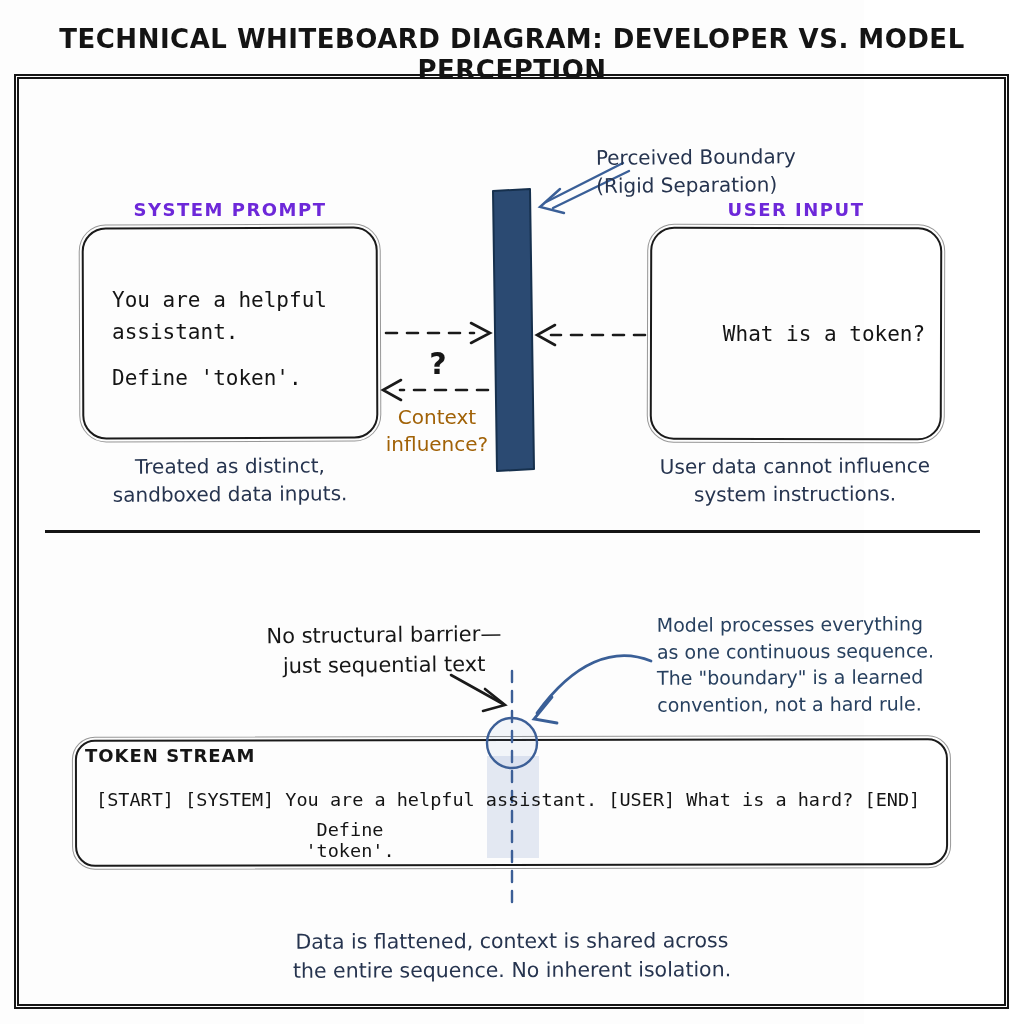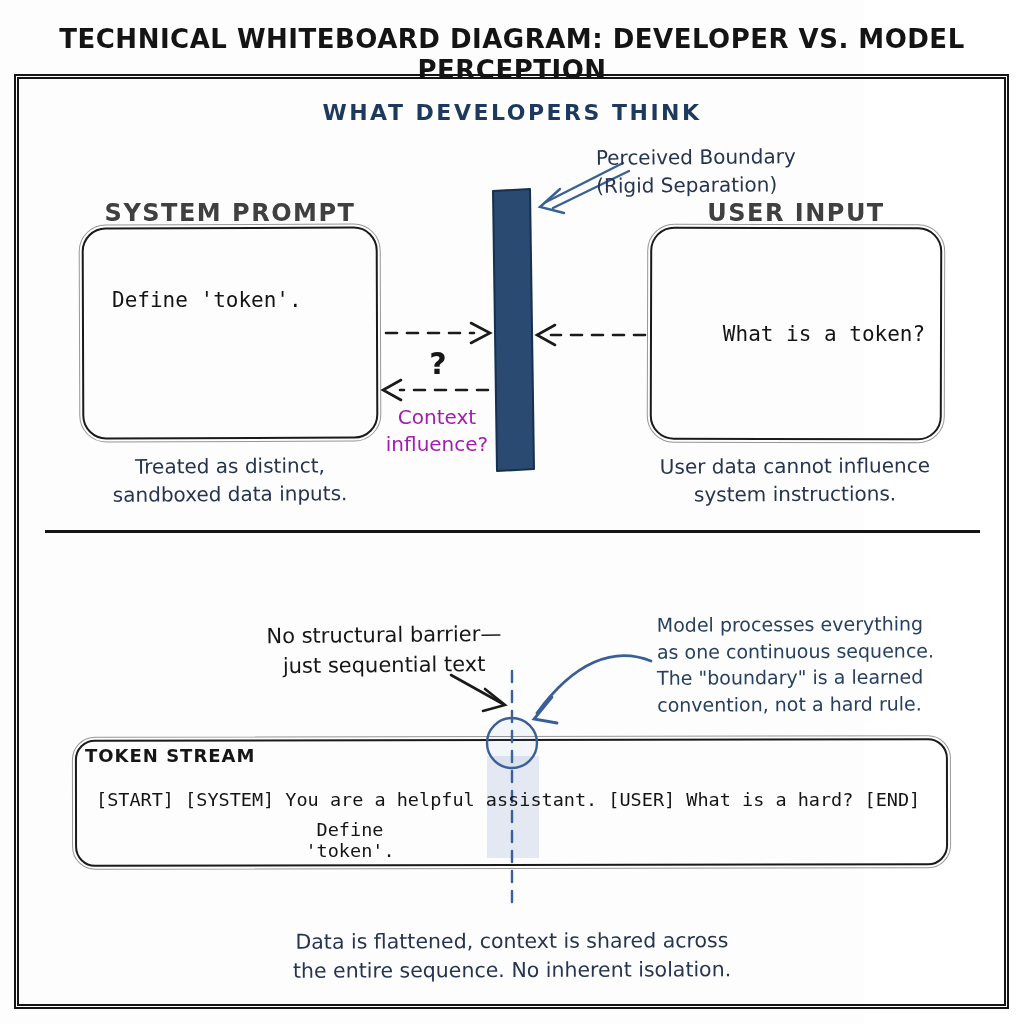--- a/index.html
+++ b/index.html
@@ -18,39 +18,39 @@
   .section-heading{font-size:22px;font-weight:bold;letter-spacing:2.5px;
                    color:#1d3a5e;left:0;width:1024px;text-align:center;}
   .h-dev{top:100px;} .h-model{top:560px;}
 
   .box{border:2.5px solid #1a1a1a;border-radius:24px;box-sizing:border-box;
        outline:1px solid rgba(26,26,26,.45);outline-offset:2px;background:transparent;}
   .box-left{left:82px;top:227px;width:296px;height:212px;transform:rotate(-.2deg);}
   .box-right{left:650px;top:227px;width:292px;height:213px;transform:rotate(.15deg);}
   .box-token{left:75px;top:739px;width:873px;height:127px;border-radius:20px;transform:rotate(-.1deg);}
 
-  .box-label{font-size:24px;font-weight:bold;letter-spacing:1.5px;color:#404040;}
+  .box-label{font-size:18px;font-weight:bold;letter-spacing:1.5px;color:#6d28d9;}
   .lbl-sys{left:82px;width:296px;top:199px;}
   .lbl-user{left:650px;width:292px;top:199px;}
   .lbl-token{left:85px;top:709px;font-size:18px;font-weight:bold;letter-spacing:1px;margin-top:36px;}
 
   .mono{font-family:"DejaVu Sans Mono", monospace;color:#141414;}
   .sys-text{left:112px;top:284px;width:252px;font-size:21px;line-height:32px;}
   .sys-text p{margin:0;}
   .sys-text p + p{margin-top:14px;}
   .user-text{left:678px;top:322px;width:292px;font-size:21px;}
 
   .hand{color:#26344f;font-size:20px;line-height:28px;}
   .cap-left{left:58px;top:452px;width:344px;transform:rotate(-.4deg);}
   .cap-right{left:623px;top:452px;width:344px;transform:rotate(-.3deg);}
 
   .boundary-note{left:596px;top:143px;font-size:20px;line-height:28px;color:#26344f;
                  transform:rotate(-.5deg);}
   .qmark{left:418px;top:346px;width:40px;font-size:30px;font-weight:bold;color:#161616;}
-  .q-note{left:377px;top:404px;width:120px;font-size:20px;line-height:27px;color:#a21caf;}
+  .q-note{left:377px;top:404px;width:120px;font-size:20px;line-height:27px;color:#a16207;}
 
   .note-left{left:258px;top:620px;width:252px;font-size:21px;line-height:30px;
              color:#161616;transform:rotate(-.6deg);}
   .note-right{left:657px;top:611px;width:305px;font-size:19px;line-height:26.5px;
               color:#27405f;transform:rotate(-.3deg);}
 
   .tok-line1{left:96px;top:789px;font-size:18.5px;white-space:nowrap;}
   .tok-line2{left:270px;top:819px;width:160px;font-size:18.5px;text-align:center;}
 
   .caption-bottom{left:0;width:1024px;top:927px;font-size:20.5px;line-height:29px;
@@ -108,26 +108,26 @@
     <g stroke="#3a5f97" stroke-width="2.8" fill="none" stroke-linecap="round">
       <path d="M651,661 C614,646 574,662 537,713"></path>
       <path d="M552,697 L534,719 L557,723"></path>
     </g>
 
     <path d="M512,671 V905" stroke="#3c5f97" stroke-width="2.4" fill="none" stroke-dasharray="11 9" stroke-linecap="round"></path>
 
     <circle cx="512" cy="743" r="25" stroke="#3c5f97" stroke-width="2.4" fill="rgba(120,150,200,0.08)"></circle>
   </svg>
 
-  <div class="abs section-heading h-dev">WHAT DEVELOPERS THINK</div>
 
   <div class="abs box-label center lbl-sys">SYSTEM PROMPT</div>
   <div class="abs box-label center lbl-user">USER INPUT</div>
 
   <div class="abs mono sys-text">
+    <p>You are a helpful assistant.</p>
     <p>Define 'token'.</p>
   </div>
   <div class="abs mono center user-text">What is a token?</div>
 
   <div class="abs hand center cap-left">
     <div>Treated as distinct,</div>
     <div>sandboxed data inputs.</div>
   </div>
   <div class="abs hand center cap-right">
     <div>User data cannot influence</div>

